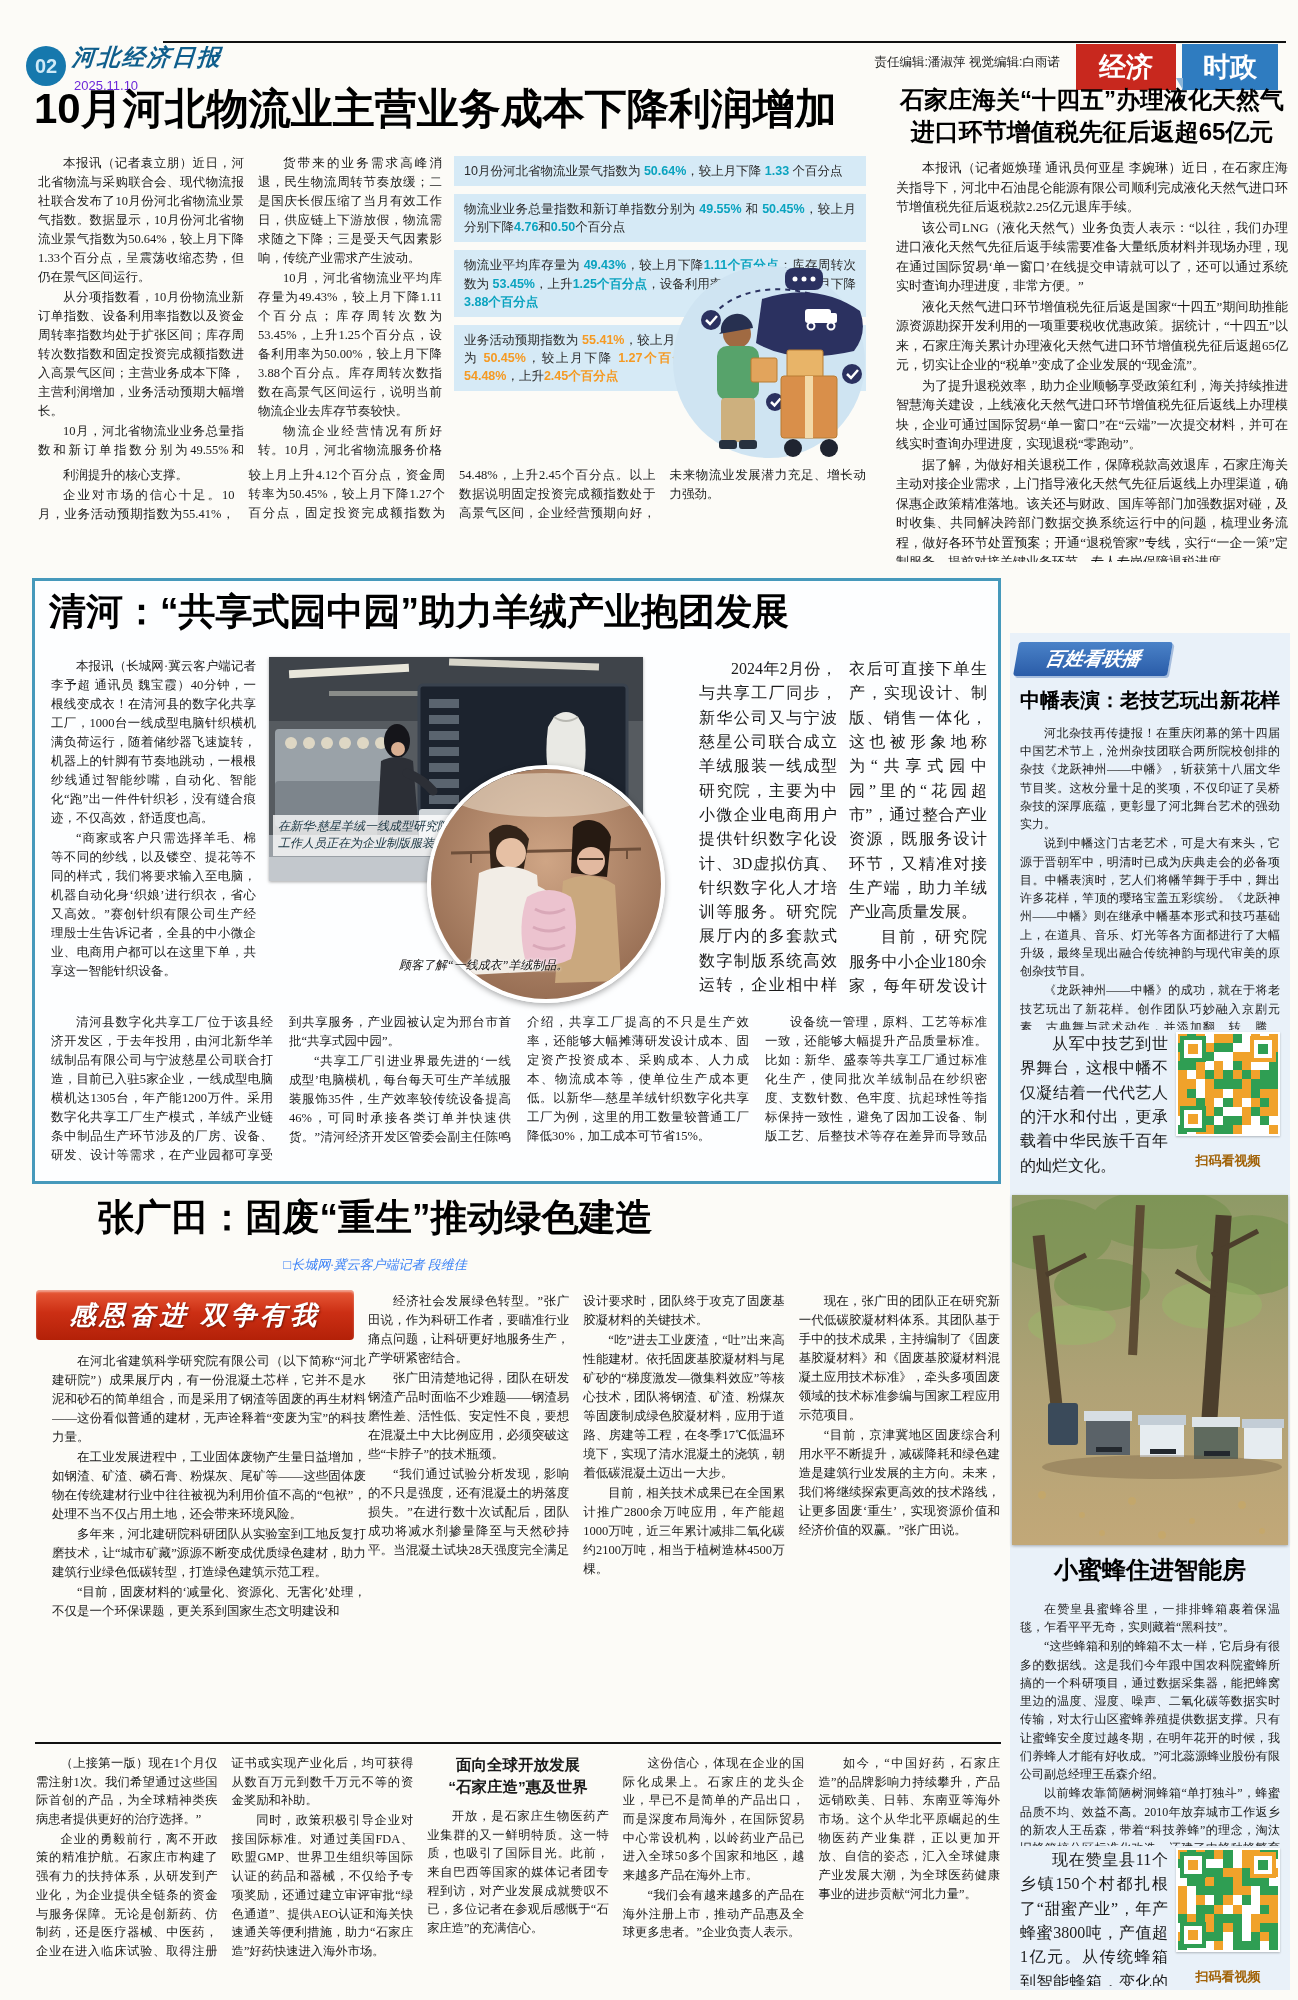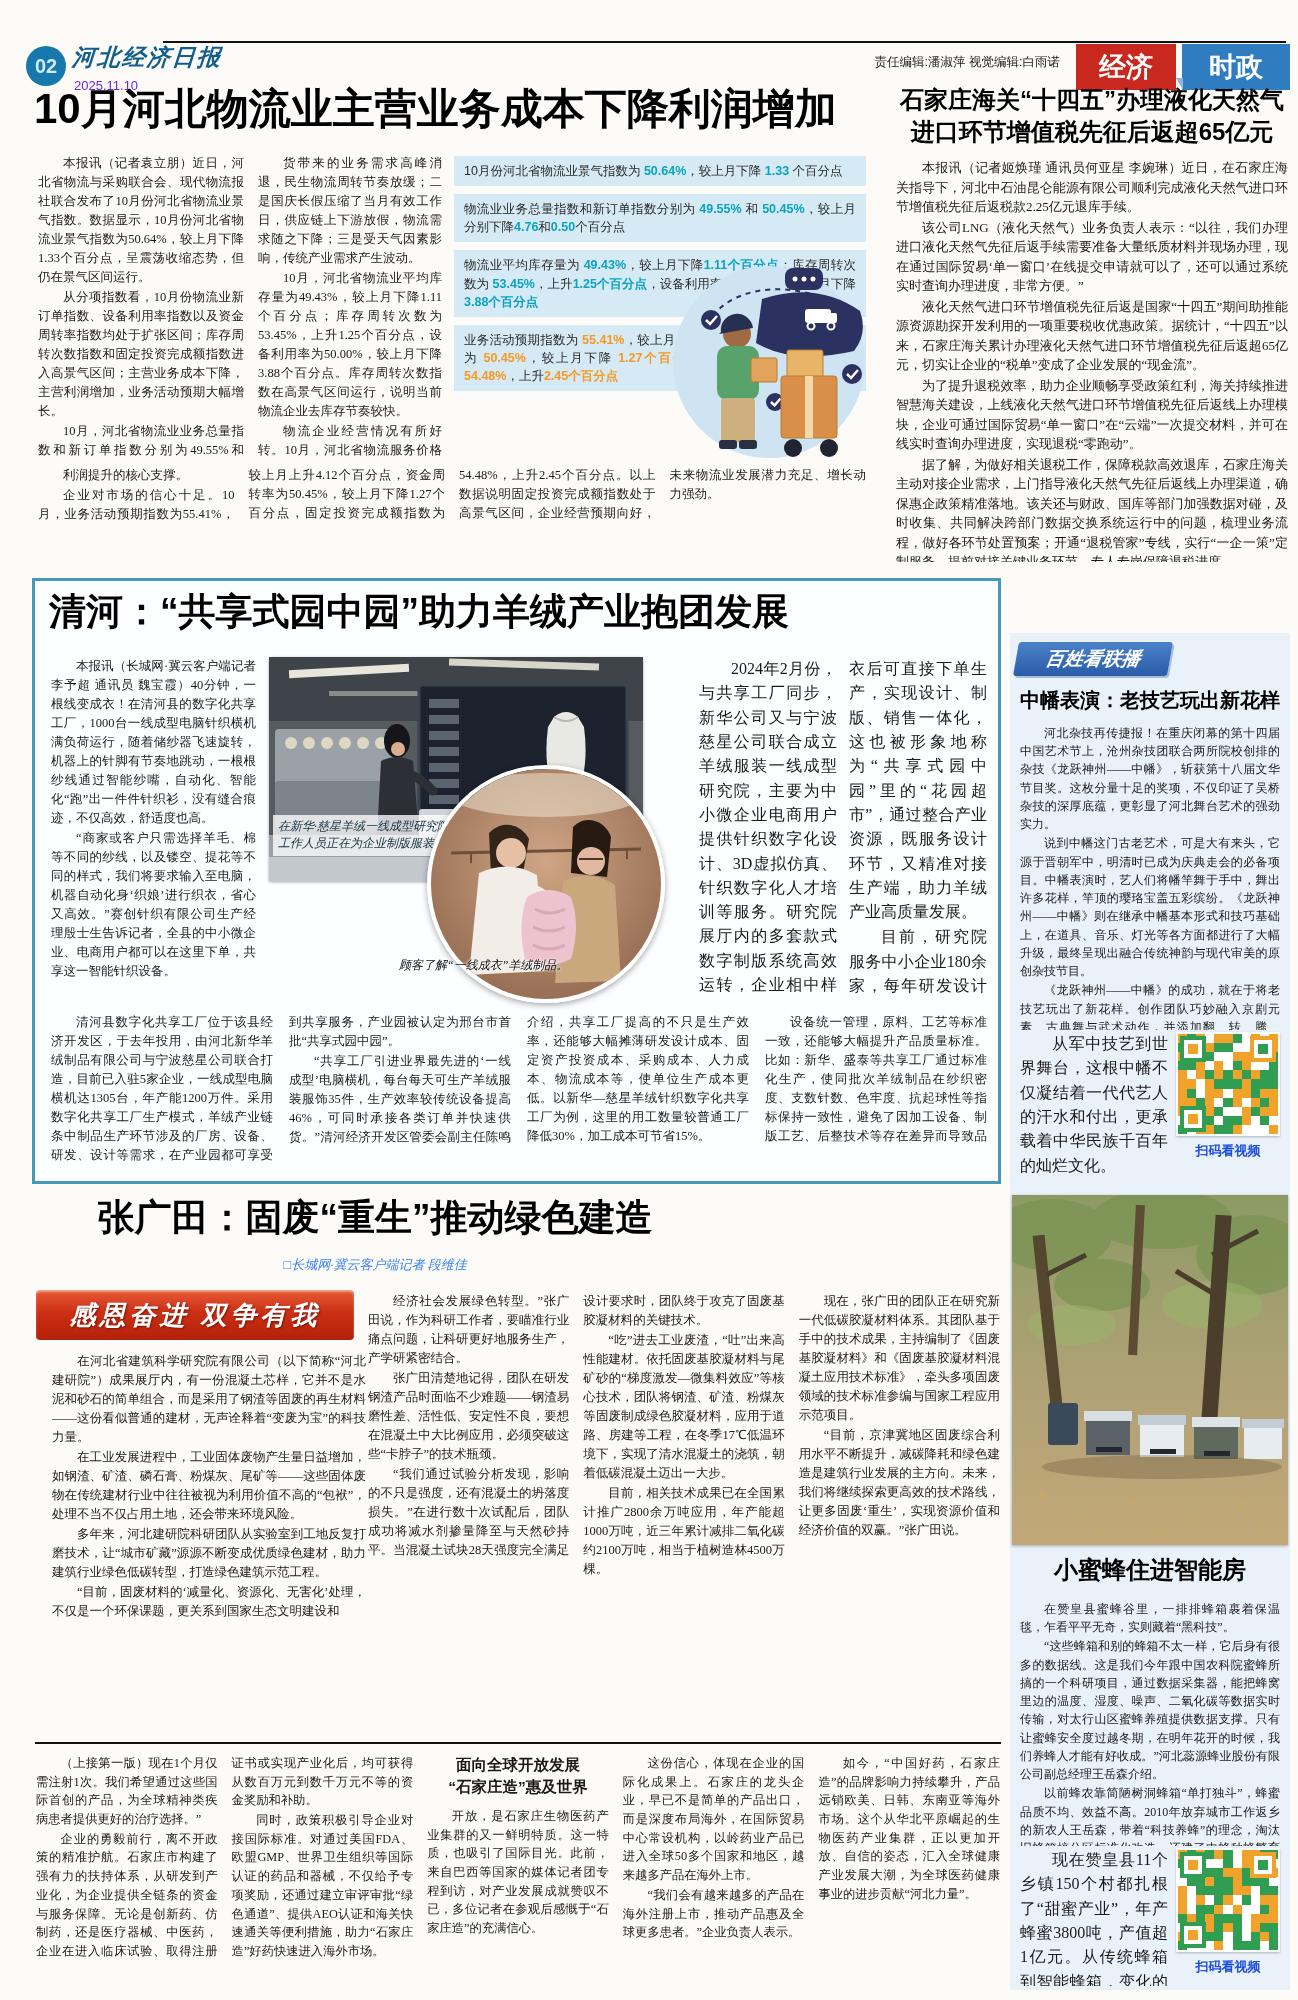--- a/index.html
+++ b/index.html
@@ -10,21 +10,21 @@
   .header-rule{left:163px;top:41px;width:1123px;height:2px;background:#111;}
   .page-num{left:26px;top:46px;width:40px;height:40px;border-radius:50%;background:#1678ad;
             color:#cfeaf7;font:bold 20px/40px "Liberation Sans",sans-serif;text-align:center;}
   .masthead{left:72px;top:42px;font:bold italic 23px "Liberation Serif",serif;color:#0f5e8c;
             letter-spacing:2px;transform:skewX(-4deg);}
   .issue-date{left:74px;top:78px;font:13px "Liberation Sans",sans-serif;color:#6d28d9;}
   .editors{left:760px;top:54px;width:300px;text-align:right;font:12.5px "Liberation Sans",sans-serif;color:#222;}
   .sec-badge{top:44px;height:46px;color:#fff;font:bold 27px/46px "Liberation Sans",sans-serif;
              text-align:center;}
   .sec-badge.red{left:1076px;width:100px;background:#c8281e;}
-  .sec-badge.blue{left:1182px;width:108px;background:#2f7cc0;}
+  .sec-badge.blue{left:1182px;width:96px;background:#2f7cc0;}
   .sec-fold{left:1176px;top:78px;width:0;height:0;border-left:7px solid transparent;
             border-top:12px solid #8db6d8;}
   
   .bodytext{font-size:12.5px;line-height:1.52;text-align:justify;overflow:hidden;}
   .bodytext p.para{margin:0 0 1px 0;text-indent:2em;}
   .sm{font-size:16px;}
   
   .lg-head{left:34px;top:86px;width:834px;font:bold 42px/1.1 "Liberation Sans",sans-serif;
            color:#000;white-space:nowrap;}
   .lg-col1{left:38px;top:154px;width:206px;height:302px;}
@@ -88,21 +88,21 @@
   .qr{position:relative;width:100px;height:100px;background:#fff;padding:2px;margin:0 auto;
       box-shadow:0 1px 2px rgba(0,0,0,.25);}
   .qr-grid{display:grid;grid-template-columns:repeat(11,1fr);grid-template-rows:repeat(11,1fr);
            width:100%;height:100%;}
   .qr-finder{position:absolute;width:18px;height:18px;border:4px solid #2f9e53;background:#fff;}
   .qr-finder::after{content:"";position:absolute;left:4px;top:4px;width:10px;height:10px;background:#f0a22b;}
   .qr-finder.tl{left:4px;top:4px;}
   .qr-finder.tr{right:4px;top:4px;border-color:#f0a22b;}
   .qr-finder.tr::after{background:#2f9e53;}
   .qr-finder.bl{left:4px;bottom:4px;}
-  .qr-cap{margin-top:6px;font:bold 13px "Liberation Sans",sans-serif;color:#1d4ed8;}
+  .qr-cap{margin-top:16px;font:bold 13px "Liberation Sans",sans-serif;color:#a16207;}
   .byline-right{text-align:right;text-indent:0 !important;}
   .bee-photo{left:1012px;top:1195px;width:276px;height:350px;overflow:hidden;
              box-shadow:0 1px 3px rgba(0,0,0,.3);}
   .bee-title{left:1014px;top:1556px;width:272px;text-align:center;
              font:bold 24px/1.2 "Liberation Sans",sans-serif;color:#000;}
   .bee-partA{left:1020px;top:1600px;width:260px;height:246px;font-size:12px;}
   .bee-partB{left:1020px;top:1848px;width:260px;height:138px;display:flex;gap:8px;}
   .photo-svg{display:block;width:100%;height:100%;}
 </style>
 </head>

